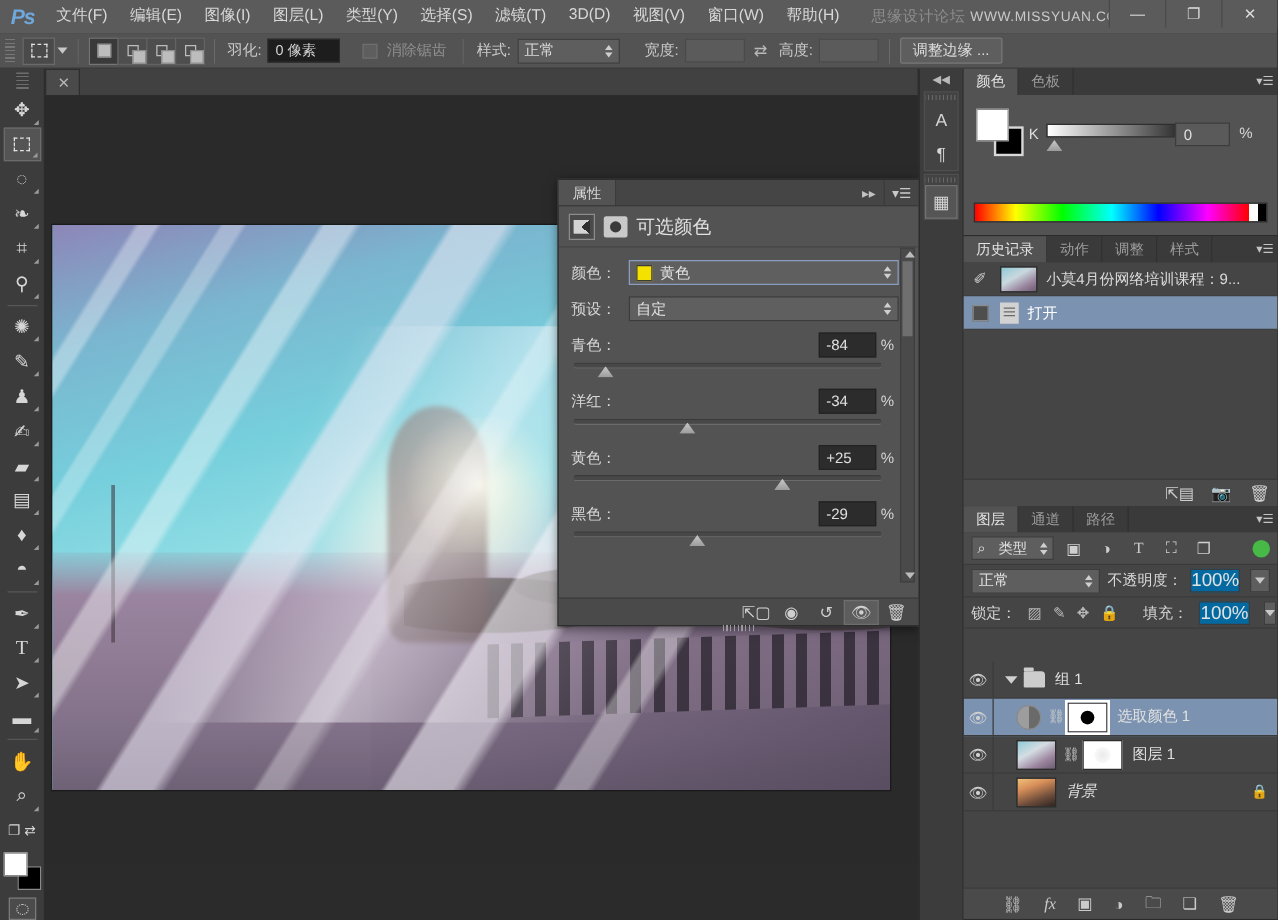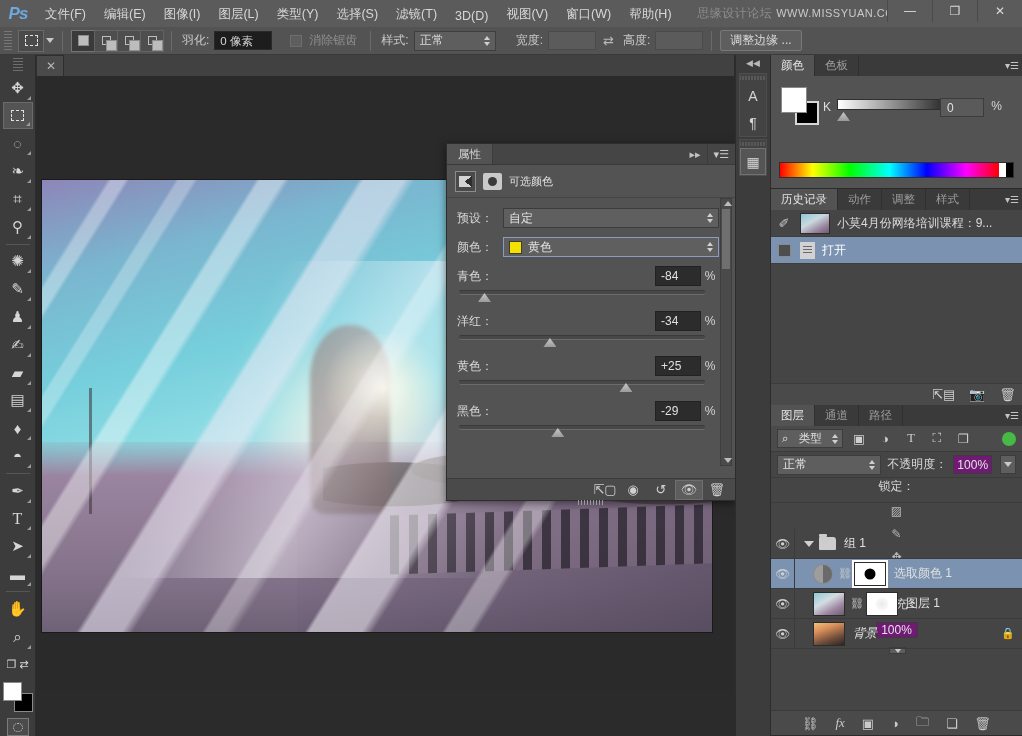--- a/index.html
+++ b/index.html
@@ -11,21 +11,21 @@
     color: #cfcfcf;
     overflow: hidden;
     user-select: none;
   }
   #app { position: relative; width: 1022px; height: 736px; }
 
   
   .menubar {
     position: absolute; left: 0; top: 0; width: 1022px; height: 27px;
     background: #5b5b5b;
-    display: flex; align-items: flex-end;
+    display: flex; align-items: flex-start;
   }
   .ps-logo {
     width: 36px; height: 27px; display: flex; align-items: center; justify-content: center;
     color: #6fa8dc; font-weight: bold; font-size: 17px; font-style: italic;
     letter-spacing: -1px;
   }
   .menu-item {
     padding: 4px 9px; color: #d8d8d8; font-size: 12.5px; white-space: nowrap;
     cursor: default;
   }
@@ -225,21 +225,21 @@
   }
   .pp-icon1 { width:21px;height:21px;background:#4a4a4a;border:1px solid #8c8c8c;
      display:flex;align-items:center;justify-content:center; }
   .pp-icon1 .bowtie { width:13px;height:11px;
      background: linear-gradient(to bottom right, #d4d4d4 0 48%, transparent 48%),
                  linear-gradient(to top right, #d4d4d4 0 48%, transparent 48%);
      background-color:#2f2f2f;}
   .pp-icon2 { width:19px;height:17px;background:#c9c9c9;border-radius:2px;
      display:flex;align-items:center;justify-content:center;}
   .pp-icon2 .c { width:9px;height:9px;border-radius:50%;background:#3a3a3a;}
-  .pp-title { font-size:11px; color:#e0e0e0; }
+  .pp-title { font-size:15px; color:#e0e0e0; }
   .pp-body { position:relative; padding:10px 10px 0 10px; height:268px; }
   .pp-row { display:flex; align-items:center; margin-bottom:9px; }
   .pp-rowlabel { width:46px; font-size:12px; color:#d5d5d5; }
   .pp-combo {
     flex:1; height:20px; background:#5f5f5f; border:1px solid #3c3c3c;
     display:flex;align-items:center;padding:0 5px;justify-content:space-between;
     font-size:12px; color:#e2e2e2;
   }
   .pp-combo.focus { border:1px solid #8a9dc0; }
   .pp-combo .left { display:flex; align-items:center; gap:6px; }
@@ -371,26 +371,26 @@
      display:flex;align-items:center;justify-content:space-between;padding:0 4px;
      font-size:11.5px; color:#e0e0e0;}
   .lp-ficon { width:20px;text-align:center;color:#cfcfcf;font-size:12.5px;}
   .lp-toggle { width:14px;height:14px;border-radius:50%;background:#46b946;margin-left:auto;}
   .lp-blend { height:26px; display:flex; align-items:center; padding:0 6px; gap:6px;
      border-bottom:1px solid #3b3b3b;}
   .lp-mode { width:112px; height:20px; background:#5e5e5e; border:1px solid #3c3c3c;
      display:flex;align-items:center;justify-content:space-between;padding:0 5px;
      font-size:12px;color:#e2e2e2;}
   .lp-lbl { font-size:12px; color:#d8d8d8; white-space:nowrap;}
-  .lp-num { width:42px;height:19px;background:#701a75;border:1px solid #3c3c3c;
-     color:#e2e2e2;font-size:12px;display:flex;align-items:center;justify-content:center;}
+  .lp-num { width:42px;height:19px;background:#0369a1;border:1px solid #3c3c3c;
+     color:#e2e2e2;font-size:15px;display:flex;align-items:center;justify-content:center;}
   .lp-numbtn { width:17px;height:19px;background:#5e5e5e;border:1px solid #3c3c3c;
      display:flex;align-items:center;justify-content:center;margin-left:2px;}
   .lp-lock { height:25px; display:flex; align-items:center; padding:0 6px; gap:9px;
-     border-bottom:1px solid #3b3b3b;flex-direction:column;}
+     border-bottom:1px solid #3b3b3b;}
   .lp-lockicon { color:#b9b9b9; font-size:12px; }
   .lp-list { position:absolute; left:0;right:0; top:103px; bottom:26px; overflow:hidden;}
   .lyr {
     height:30px; display:flex; align-items:center; gap:5px;
     border-bottom:1px solid #3b3b3b; padding-right:7px;
     font-size:12px; color:#e0e0e0;
   }
   .lyr.sel { background:#7b93b0; }
   .lyr-eye { width:24px; text-align:center; color:#d0d0d0; font-size:12px;
      border-right:1px solid #3b3b3b; height:100%; display:flex;align-items:center;justify-content:center;}
@@ -580,37 +580,37 @@
       <div class="pp-title">可选颜色</div>
     </div>
     <div class="pp-body">
       <div class="pp-scroll">
         <div class="ar up"></div>
         <div class="thumb"></div>
         <div class="ar dn"></div>
       </div>
 
       <div class="pp-row" style="width:262px">
-        <div class="pp-rowlabel">预设：</div>
-        <div class="pp-combo">
-          <span>自定</span>
-          <span class="spin">
-              <i class="up"></i>
-              <i class="dn"></i>
-            </span>
-        </div>
-      </div>
-
-      <div class="pp-row" style="width:262px">
         <div class="pp-rowlabel">颜色：</div>
         <div class="pp-combo focus">
           <span class="left">
             <span class="chip"></span>
             <span>黄色</span>
           </span>
+          <span class="spin">
+              <i class="up"></i>
+              <i class="dn"></i>
+            </span>
+        </div>
+      </div>
+
+      <div class="pp-row" style="width:262px">
+        <div class="pp-rowlabel">预设：</div>
+        <div class="pp-combo">
+          <span>自定</span>
           <span class="spin">
               <i class="up"></i>
               <i class="dn"></i>
             </span>
         </div>
       </div>
 
       <div class="sl-row" style="width:262px">
         <div class="sl-label">青色：</div>
         <div class="sl-spacer"></div>

